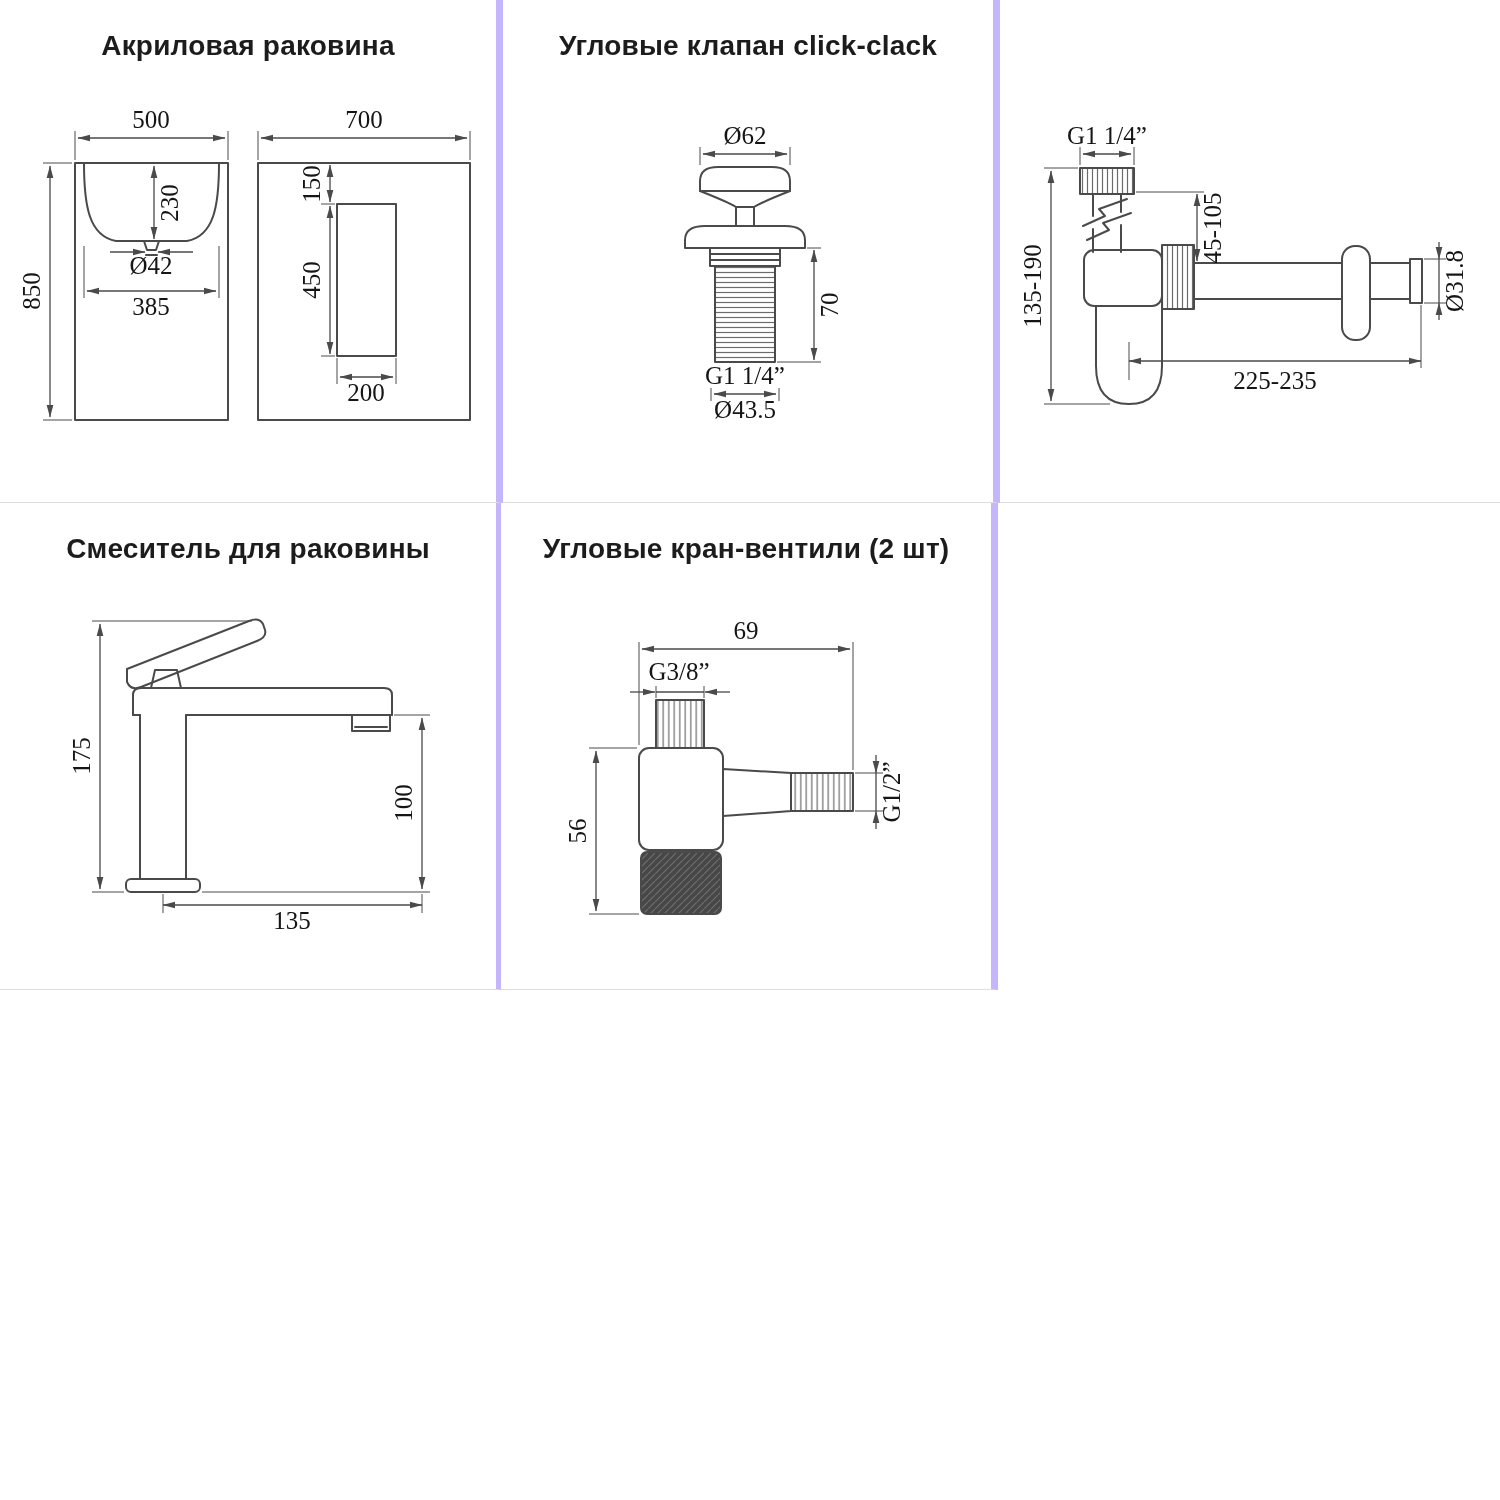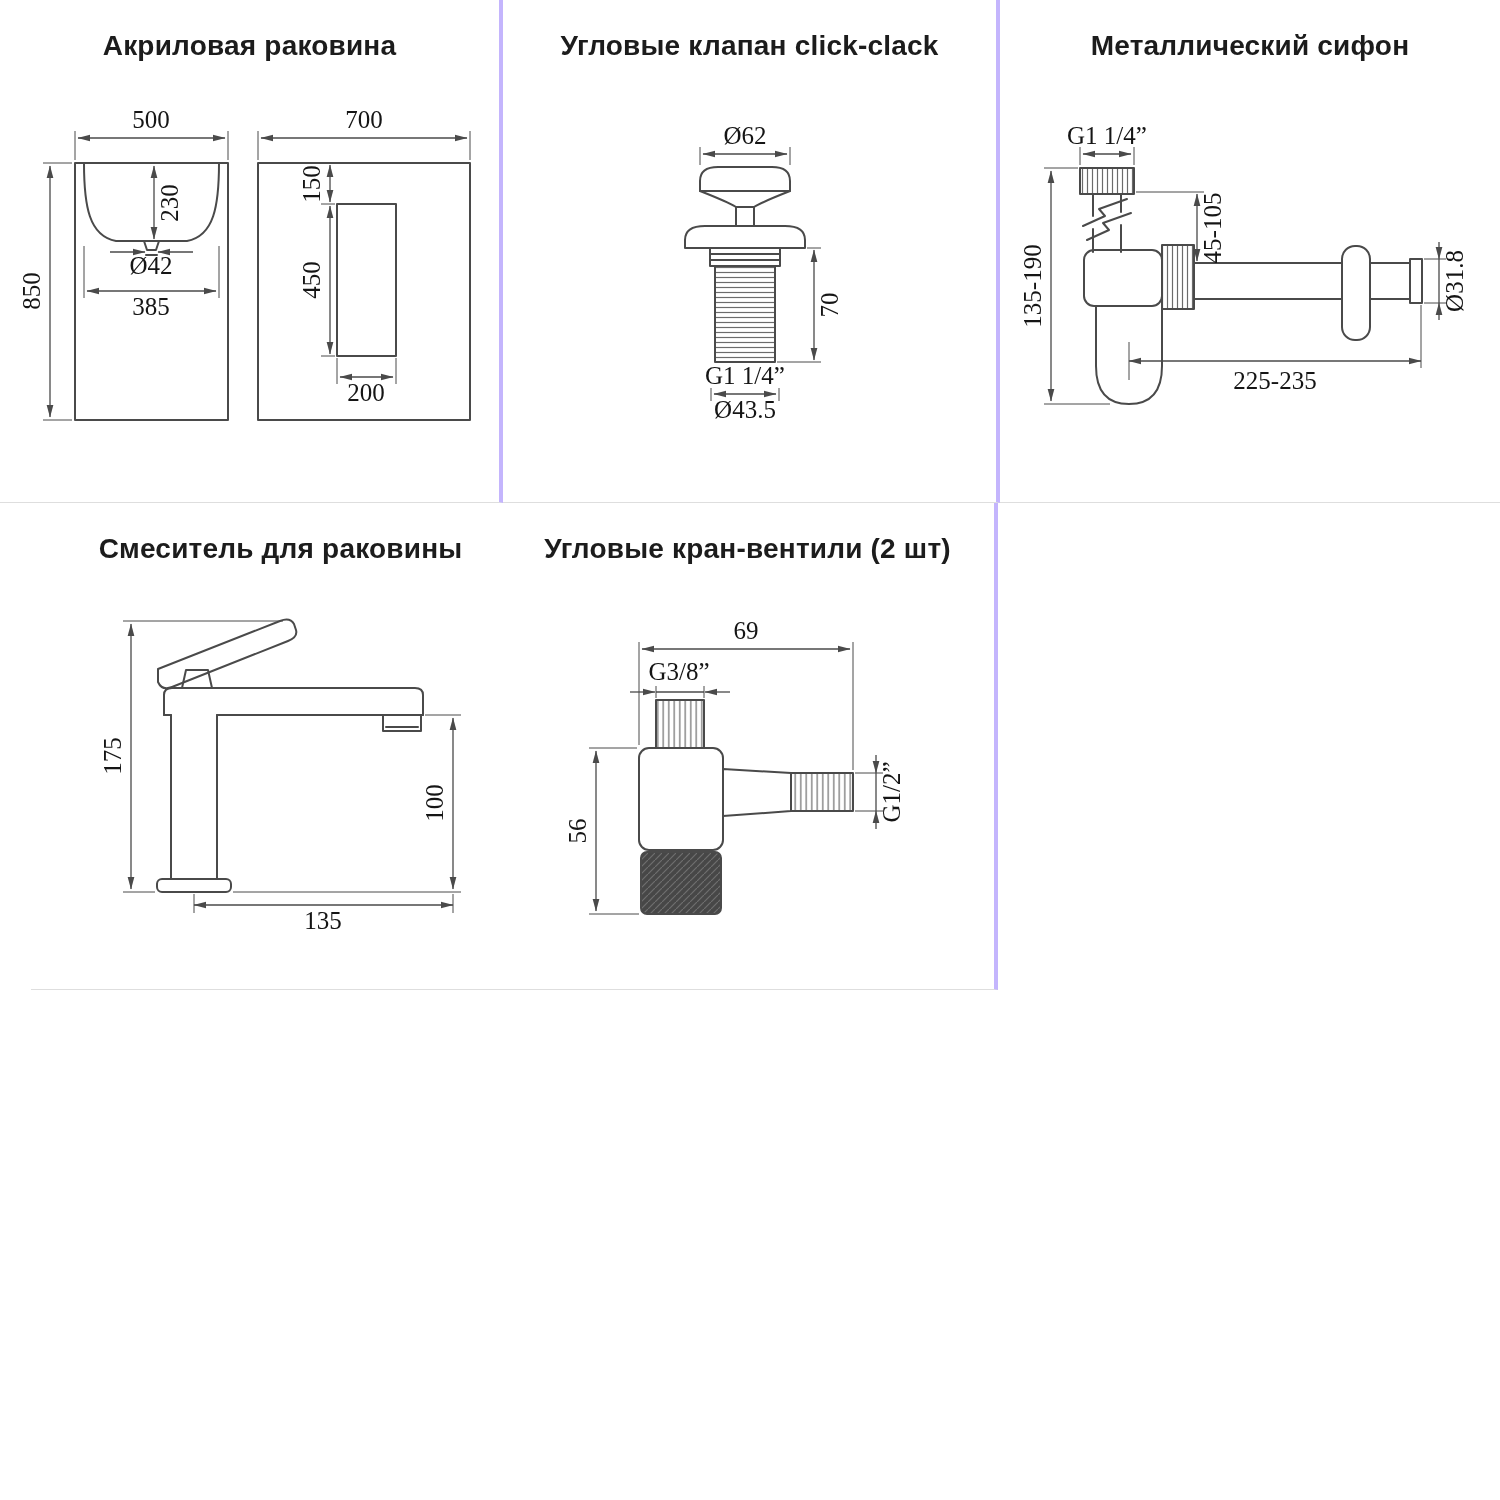--- a/index.html
+++ b/index.html
@@ -1,20 +1,20 @@
 <!DOCTYPE html>
 <html><head>
 <meta charset="utf-8">
 <style>
   * { margin:0; padding:0; box-sizing:border-box; }
   html,body { background:#fff; }
   body { width:1500px; height:1500px; font-family:"Liberation Sans",sans-serif; }
   .sheet { position:relative; width:1500px; height:1500px; background:#fff; overflow:hidden; }
   .panel { position:absolute; background:#fff; }
-  .br { border-right:4px solid #c4b5fd; }
+  .br { border-right:7px solid #c4b5fd; }
   .bb { border-bottom:1px solid #dedede; }
   .panel .title {
     position:absolute; top:30px; left:0; right:0;
     text-align:center; font-size:28px; font-weight:700; color:#1c1c1c; letter-spacing:.2px;
   }
   .panel svg { position:absolute; left:0; top:0; }
   svg text { font-family:"Liberation Serif",serif; font-size:25px; fill:#151515; }
   .draw  { stroke:#4a4a4a; stroke-width:2; fill:none; stroke-linejoin:round; stroke-linecap:round; }
   .drawf { stroke:#4a4a4a; stroke-width:2; stroke-linejoin:round; }
   .dim line, line.dim { stroke:#4a4a4a; stroke-width:1.3; fill:none; }
@@ -123,21 +123,20 @@
       </g>
 
       <text x="242" y="144" text-anchor="middle">Ø62</text>
       <text x="335" y="305" text-anchor="middle" transform="rotate(-90 335 305)">70</text>
       <text x="242" y="384" text-anchor="middle">G1 1/4”</text>
       <text x="242" y="418" text-anchor="middle">Ø43.5</text>
     </svg>
   </div>
 
   <div class="panel bb" style="left:1000px;top:0;width:500px;height:503px;">
-    <div class="title">Металлический сифон</div>
     <svg width="500" height="503" viewBox="0 0 500 503">
       <defs>
         <marker id="arrC" viewBox="0 0 12 8" refX="11.5" refY="4" markerWidth="13" markerHeight="9" orient="auto-start-reverse" markerUnits="userSpaceOnUse">
           <path d="M0,0.8 L12,4 L0,7.2 Z" fill="#4a4a4a"></path>
         </marker>
         <pattern id="patKnC" width="5" height="8" patternUnits="userSpaceOnUse">
           <line x1="2.5" y1="0" x2="2.5" y2="8" stroke="#6b6b6b" stroke-width="1.2"></line>
         </pattern>
       </defs>
 
@@ -182,21 +181,21 @@
       </g>
 
       <text x="107" y="144" text-anchor="middle">G1 1/4”</text>
       <text x="221" y="228" text-anchor="middle" transform="rotate(-90 221 228)">45-105</text>
       <text x="41" y="286" text-anchor="middle" transform="rotate(-90 41 286)">135-190</text>
       <text x="463" y="281" text-anchor="middle" transform="rotate(-90 463 281)">Ø31.8</text>
       <text x="275" y="389" text-anchor="middle">225-235</text>
     </svg>
   </div>
 
-  <div class="panel br bb" style="left:0;top:503px;width:503px;height:487px;margin-left:31px;">
+  <div class="panel br bb" style="left:0;top:503px;width:503px;height:487px;">
     <div class="title">Смеситель для раковины</div>
     <svg width="503" height="487" viewBox="0 0 503 487">
       <defs>
         <marker id="arrD" viewBox="0 0 12 8" refX="11.5" refY="4" markerWidth="13" markerHeight="9" orient="auto-start-reverse" markerUnits="userSpaceOnUse">
           <path d="M0,0.8 L12,4 L0,7.2 Z" fill="#4a4a4a"></path>
         </marker>
       </defs>
 
       <g class="draw">
         <rect x="126" y="376" width="74" height="13" rx="5"></rect>

